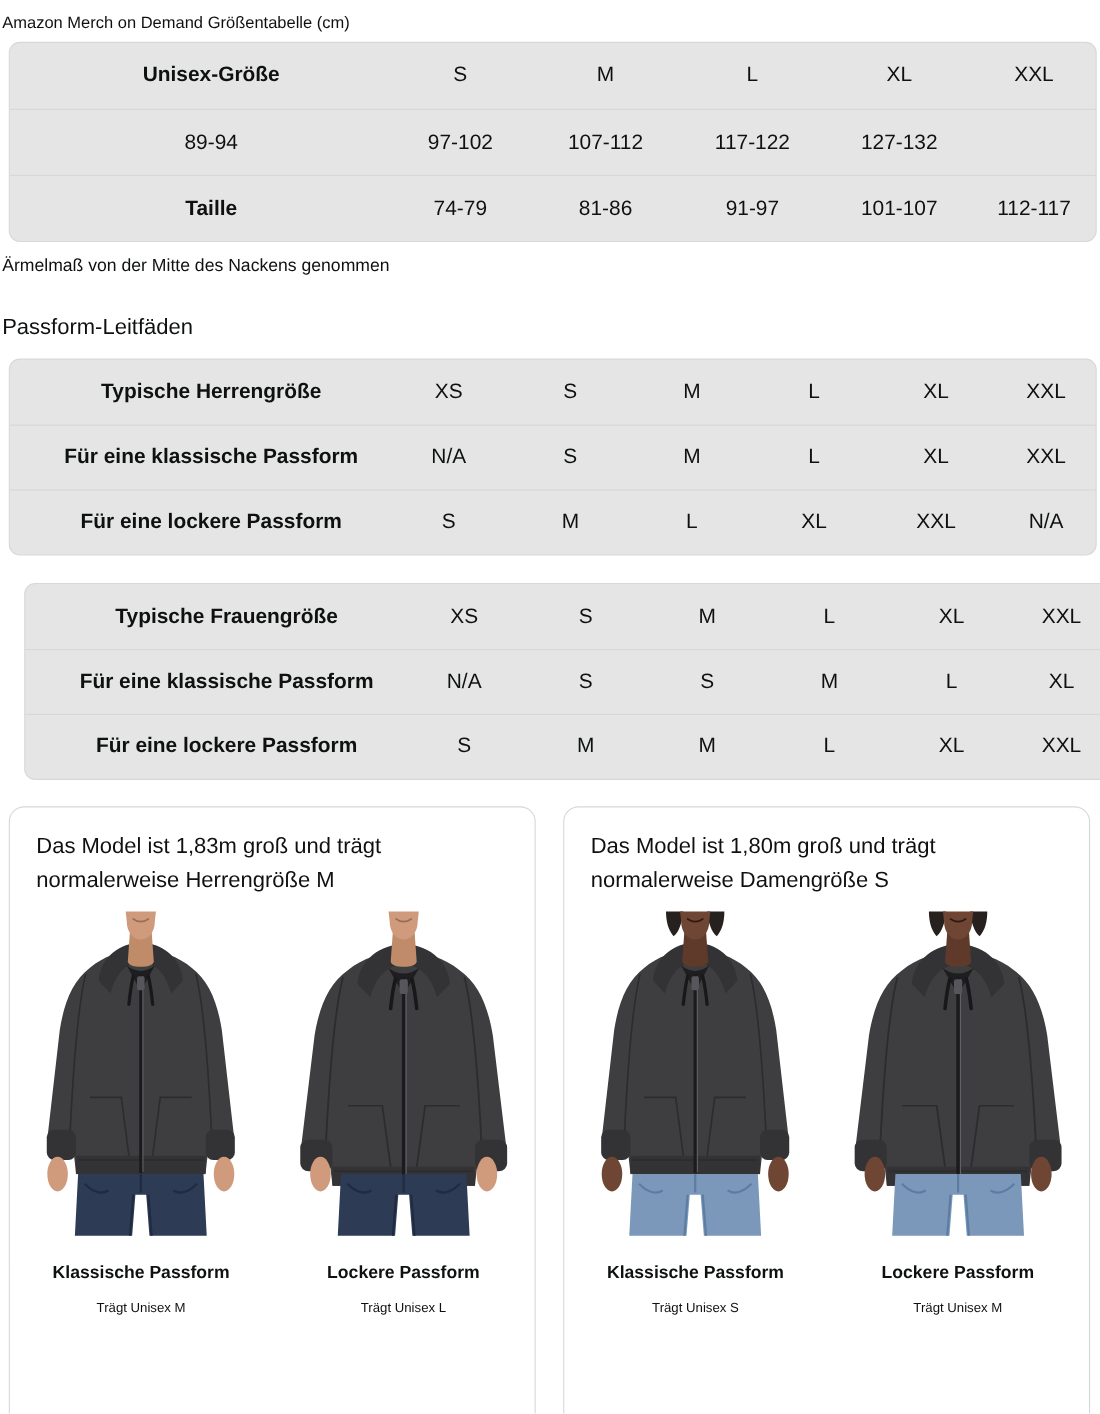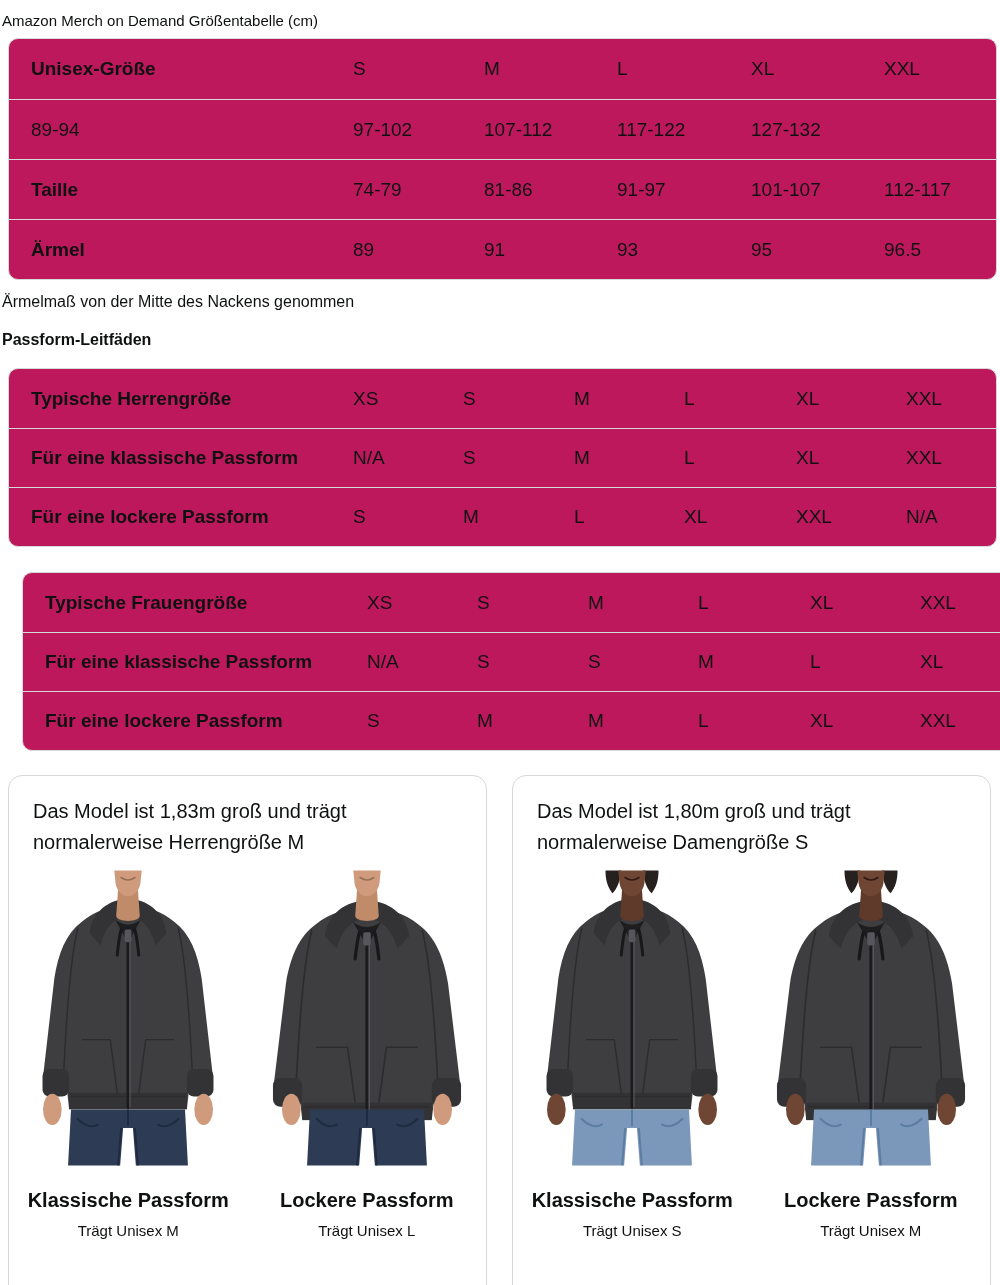--- a/index.html
+++ b/index.html
@@ -9,45 +9,46 @@
     background:#ffffff; color:#0F1111;
     font-family:"Liberation Sans", sans-serif;
   }
   .page { position:relative; width:1000px; height:1285px; }
 
   .page-title { font-size:15px; line-height:26px; margin:8px 0 4px 2px; font-weight:400; }
 
   .table {
     margin-left:8px; width:989px;
     border:1px solid #D5D9D9; border-radius:10px;
-    background:#be185d;
+    background:#e5e5e5;
+    text-align:center;
   }
   .t-row { display:grid; align-items:center; height:60px; padding-left:22px; font-size:19px; }
   .fit-table .t-row { height:59px; }
   .t-row + .t-row { border-top:1px solid #D5D9D9; }
   .cols5 { grid-template-columns:322px 131px 133px 134px 133px 1fr; }
   .cols6 { grid-template-columns:322px 110px 111px 110px 112px 110px 1fr; }
   .t-label { font-weight:700; }
 
   .note { font-size:16px; line-height:18px; margin:13px 0 0 2px; }
-  .section-heading { font-size:16px; line-height:26px; margin:16px 0 0 2px; font-weight:700; }
+  .section-heading { font-size:20px; line-height:26px; margin:34px 0 0 2px; font-weight:400; }
   .fit-table-1 { margin-top:15px; }
   .fit-table-2 { margin-top:25px;margin-left:22px; }
 
   .cards { display:flex; gap:25px; margin:24px 0 0 8px; }
   .card {
     width:479px; height:582px;
     border:1px solid #D5D9D9; border-radius:14px; background:#fff; overflow:hidden;
   }
   .card-desc { margin:20px 24px 0 24px; font-size:20px; line-height:31px; max-width:378px; }
   .photos { display:flex; margin-top:12px; }
   .photo-col { flex:1; display:flex; flex-direction:column; align-items:center; }
   .photo svg { width:226px; height:296px; display:block; }
-  .fit-label { font-size:20px; line-height:24px; font-weight:700; margin-top:22px; text-align:center; }
-  .size-label { font-size:15px; line-height:22px; margin-top:8px; text-align:center; }
+  .fit-label { font-size:16px; line-height:24px; font-weight:700; margin-top:22px; text-align:center; }
+  .size-label { font-size:12px; line-height:22px; margin-top:8px; text-align:center; }
 
   
   .photo { --hoodie:#3e3e40; --hoodie-dark:#333335; }
   .photo.man   { --skin:#cf9b7c; --skin-dark:#c08b69; --jeans:#2d3b54; --jeans-dark:#1f2b40;
                  --hair:transparent; --mouth:rgba(0,0,0,0.28); }
   .photo.woman { --skin:#6f4533; --skin-dark:#5f3a2a; --jeans:#7b97b9; --jeans-dark:#5c7da2;
                  --hair:#26201f; --mouth:#2e1a14; }
   .photo .skin      { fill:var(--skin); }
   .photo .skin-dark { fill:var(--skin-dark); }
   .photo .hair      { fill:var(--hair); }
@@ -87,28 +88,20 @@
       <div class="t-val">117-122</div>
       <div class="t-val">127-132</div>
     </div>
     <div class="t-row cols5">
       <div class="t-label">Taille</div>
       <div class="t-val">74-79</div>
       <div class="t-val">81-86</div>
       <div class="t-val">91-97</div>
       <div class="t-val">101-107</div>
       <div class="t-val">112-117</div>
-    </div>
-    <div class="t-row cols5">
-      <div class="t-label">Ärmel</div>
-      <div class="t-val">89</div>
-      <div class="t-val">91</div>
-      <div class="t-val">93</div>
-      <div class="t-val">95</div>
-      <div class="t-val">96.5</div>
     </div>
   </div>
 
   <div class="note">Ärmelmaß von der Mitte des Nackens genommen</div>
 
   <div class="section-heading">Passform-Leitfäden</div>
 
   <div class="table fit-table fit-table-1">
     <div class="t-row cols6">
       <div class="t-label">Typische Herrengröße</div>

